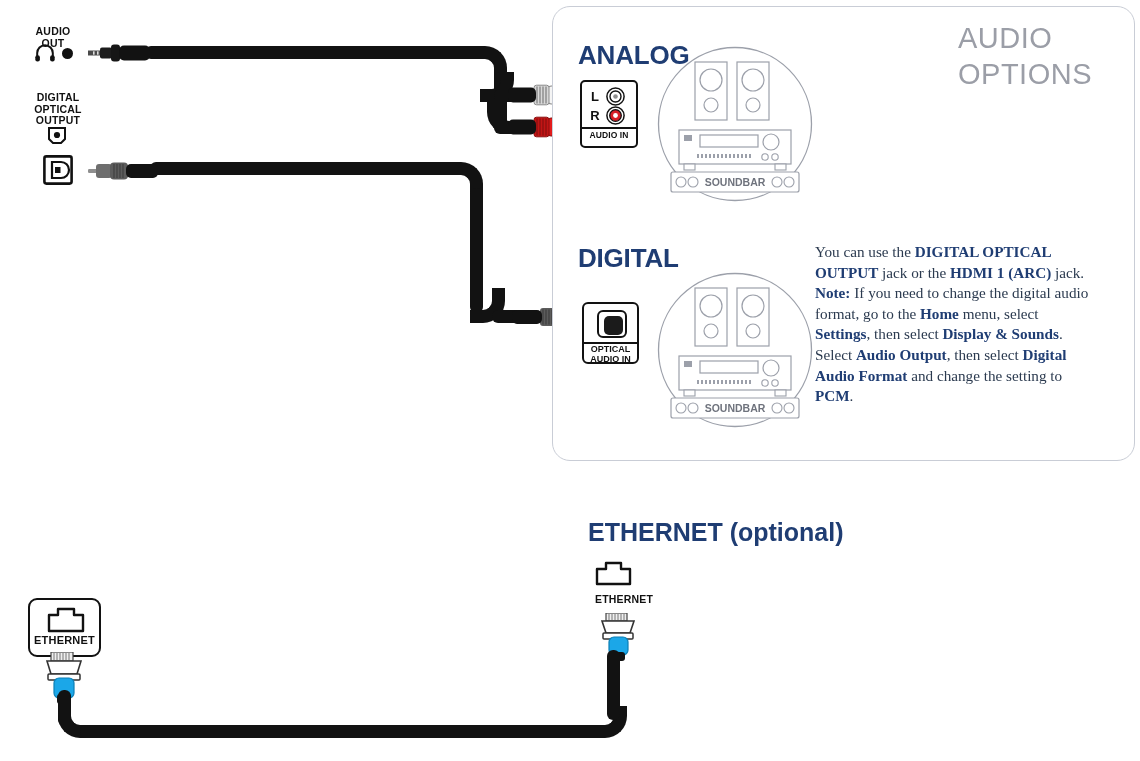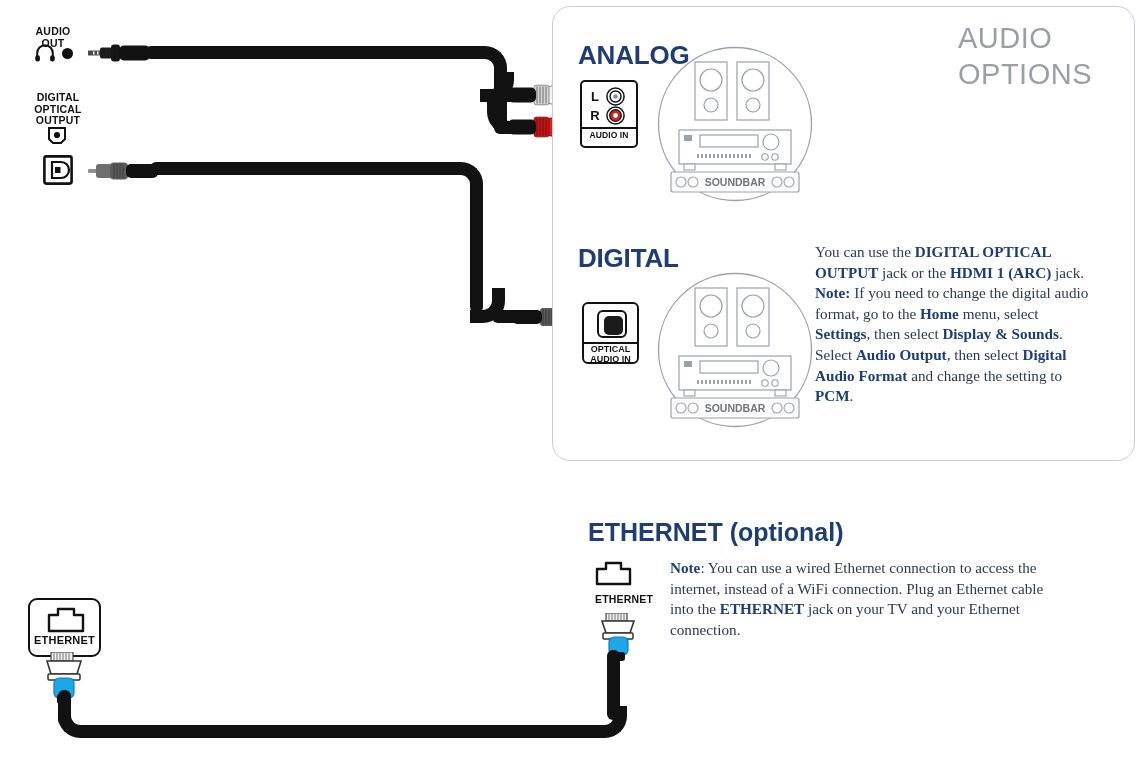--- a/index.html
+++ b/index.html
@@ -481,15 +481,14 @@
     <rect x="13" y="24" width="19" height="18" rx="5" fill="#1ba7e8" stroke="#0d7fb5" stroke-width="1.2"></rect>
     <rect x="16" y="39" width="13" height="9" rx="3" fill="#121212"></rect>
   </svg>
 
   <div class="cable cable-v abs" style="left:58px; top:690px; width:13px; height:36px;"></div>
   <div class="elbow elbow-bl abs" style="left:58px; top:706px; width:32px; height:32px;"></div>
   <div class="cable cable-h abs" style="left:80px; top:725px; width:525px;"></div>
   <div class="elbow elbow-br abs" style="left:595px; top:706px; width:32px; height:32px;"></div>
   <div class="cable cable-v abs" style="left:607px; top:650px; width:13px; height:70px;"></div>
 
-  <div class="body-text abs" id="ethernet-note"><b>Note</b>: You can use a wired Ethernet connection to access the internet, instead of a WiFi connection. Plug an Ethernet cable into the <b>ETHERNET</b> jack on your TV and your Ethernet connection.</div>
 
 </div>
 
 </body></html>

